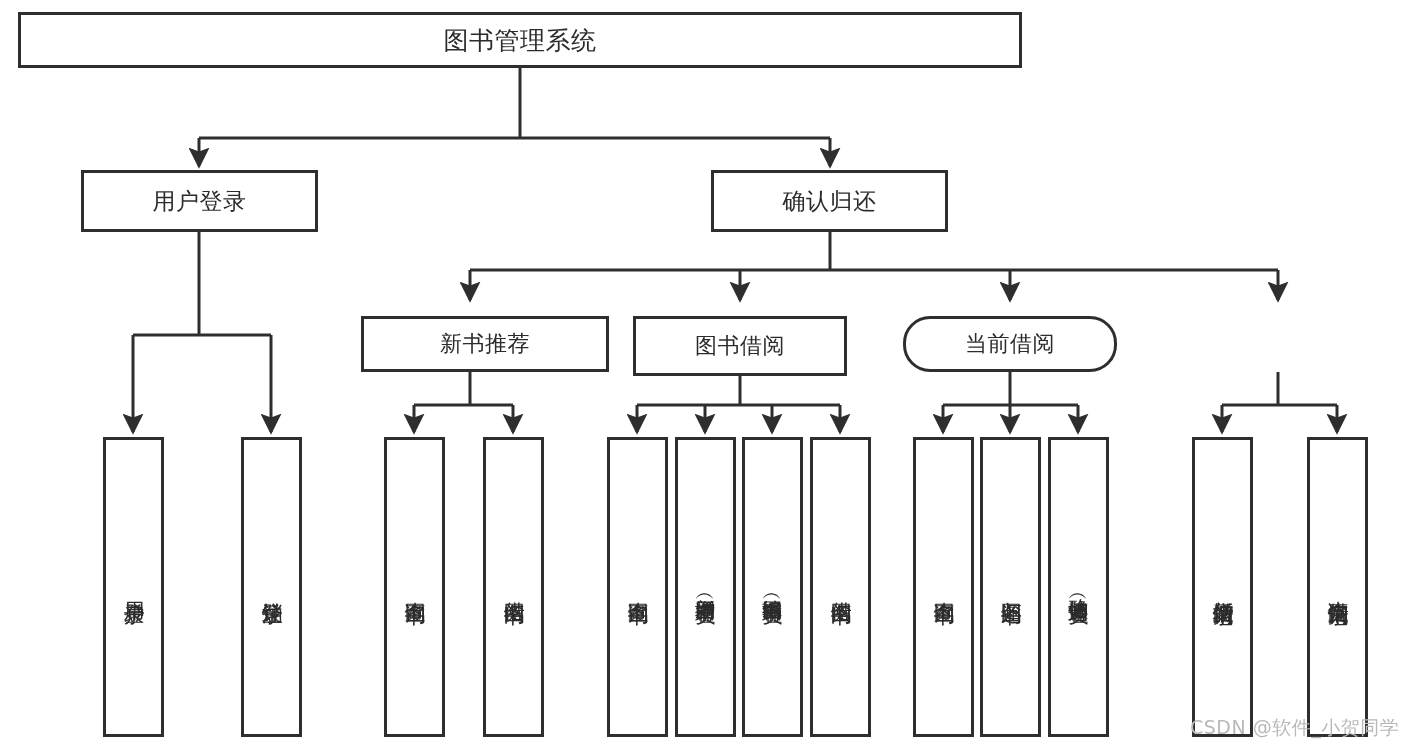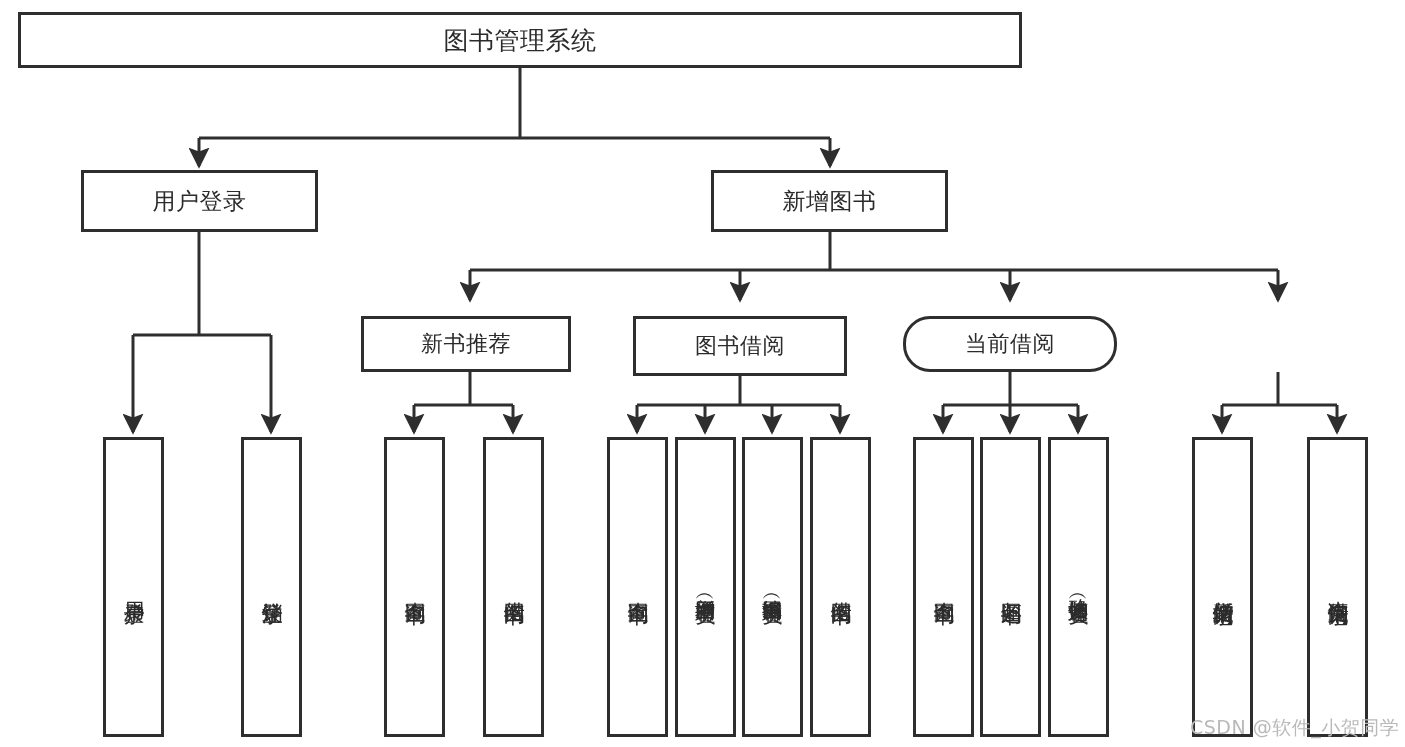--- a/index.html
+++ b/index.html
@@ -125,24 +125,24 @@
 
   <div class="node h node-root" style="left:18px; top:12px; width:1004px; height:56px;">
     <span>图书管理系统</span>
   </div>
 
   <div class="node h node-l2" style="left:81px; top:170px; width:237px; height:62px;">
     <span>用户登录</span>
   </div>
 
   <div class="node h node-l2" style="left:711px; top:170px; width:237px; height:62px;">
-    <span>新增图书</span>
-  </div>
-
-  <div class="node h node-l3" style="left:361px; top:316px; width:210px; height:56px;">
+    <span>确认归还</span>
+  </div>
+
+  <div class="node h node-l3" style="left:361px; top:316px; width:248px; height:56px;">
     <span>新书推荐</span>
   </div>
 
   <div class="node h node-l3" style="left:633px; top:316px; width:214px; height:60px;">
     <span>图书借阅</span>
   </div>
 
   <div class="node h node-l3" style="left:903px; top:316px; width:214px; height:56px;border-radius:27px;">
     <span>当前借阅</span>
   </div>

